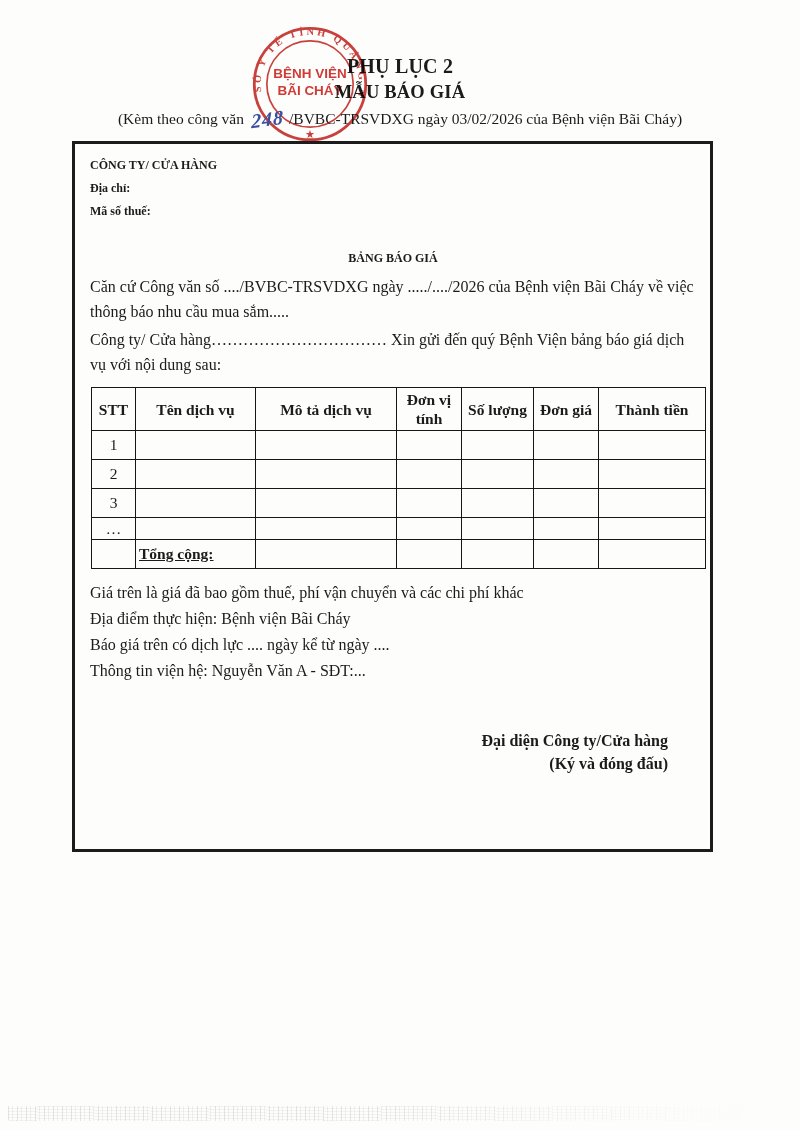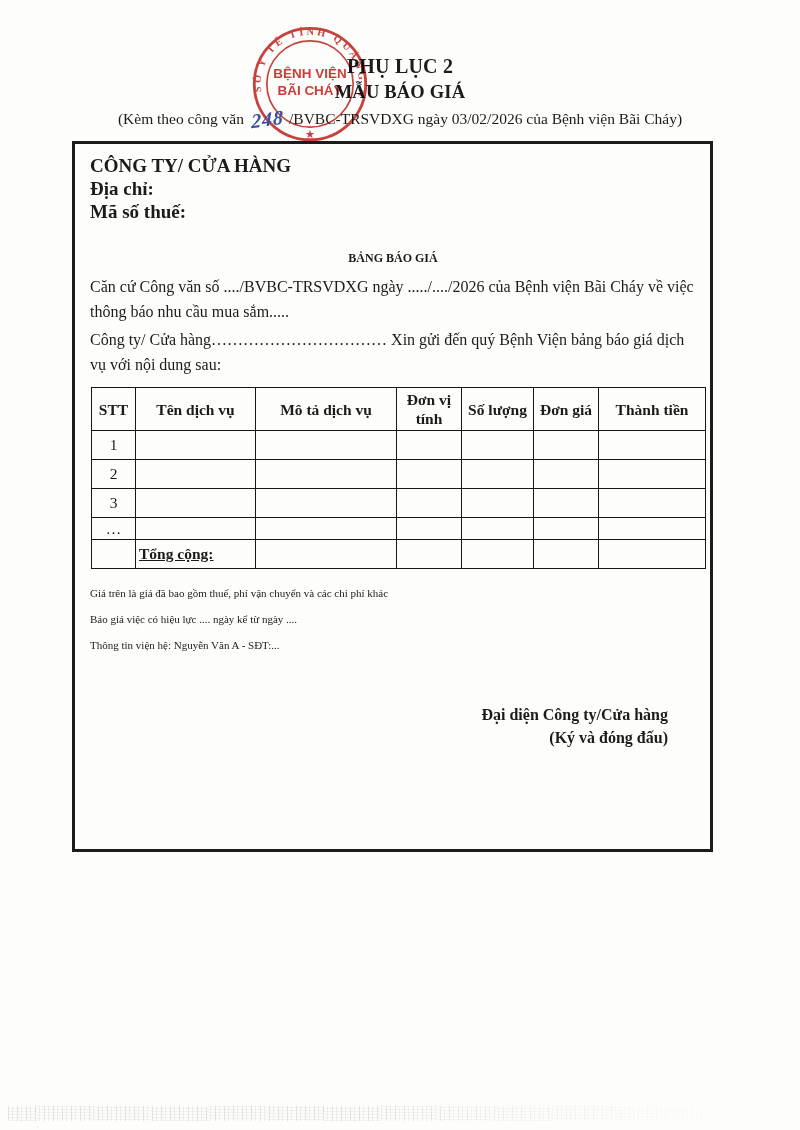--- a/index.html
+++ b/index.html
@@ -25,40 +25,40 @@
   .stamp{
     position:absolute;left:245px;top:19px;width:130px;height:130px;
     z-index:2;mix-blend-mode:multiply;opacity:.92;
   }
   
   .main-box{
     position:absolute;left:72px;top:141px;width:641px;height:711px;
     box-sizing:border-box;border:3px solid #1c1c1c;background:transparent;
     padding:0 14px 0 15px;z-index:1;
   }
-  .company-block{margin-top:10px;font-weight:bold;font-size:19px;line-height:23px;}
+  .company-block{margin-top:10px;font-weight:bold;font-size:12px;line-height:23px;}
   .quote-title{margin-top:24px;text-align:center;font-weight:bold;font-size:12px;line-height:23px;}
   .salutation{margin-top:21px;font-weight:bold;font-size:16px;line-height:24px;}
   .para{margin-top:4px;font-size:16px;line-height:25px;}
   .para.intro{margin-top:3px;}
   
   table.quote-table{
     border-collapse:collapse;margin-top:10px;margin-left:1px;
     width:614px;font-size:15.5px;table-layout:fixed;
   }
   .quote-table th,.quote-table td{
     border:1.6px solid #161616;padding:1px 3px;overflow:hidden;
   }
   .quote-table th{font-weight:bold;text-align:center;vertical-align:middle;height:40px;line-height:19px;}
   .quote-table td{height:26px;}
   .quote-table tr.dots-row td{height:19px;}
   .quote-table td.stt{text-align:center;}
   .total-label{font-weight:bold;text-decoration:underline;}
   
-  .notes{margin-top:11px;font-size:11px;line-height:26px;}
+  .notes{margin-top:11px;font-size:16px;line-height:26px;}
   .signature{
     margin-top:45px;margin-left:auto;margin-right:28px;width:280px;
     text-align:right;font-weight:bold;font-size:16px;line-height:23px;
   }
   
   .scan-noise{
     position:absolute;left:8px;top:1106px;width:760px;height:15px;z-index:0;
     background:
       repeating-linear-gradient(92deg, rgba(95,95,95,.28) 0 1px, transparent 1px 4px, rgba(120,120,120,.18) 4px 5px, transparent 5px 9px),
       repeating-linear-gradient(1deg, rgba(110,110,110,.14) 0 1px, transparent 1px 3px);
@@ -175,21 +175,22 @@
         <td></td>
         <td></td>
         <td></td>
         <td></td>
       </tr>
     </tfoot>
   </table>
 
   <div class="notes">
     <div>Giá trên là giá đã bao gồm thuế, phí vận chuyển và các chi phí khác</div>
-    <div>Báo giá việc có hiệu lực .... ngày kể từ ngày ....</div>
+    <div>Địa điểm thực hiện: Bệnh viện Bãi Cháy</div>
+    <div>Báo giá trên có dịch lực .... ngày kể từ ngày ....</div>
     <div>Thông tin viện hệ: Nguyễn Văn A - SĐT:...</div>
   </div>
 
   <div class="signature">
     <div>Đại diện Công ty/Cửa hàng</div>
     <div>(Ký và đóng đấu)</div>
   </div>
 
 </div>
 

